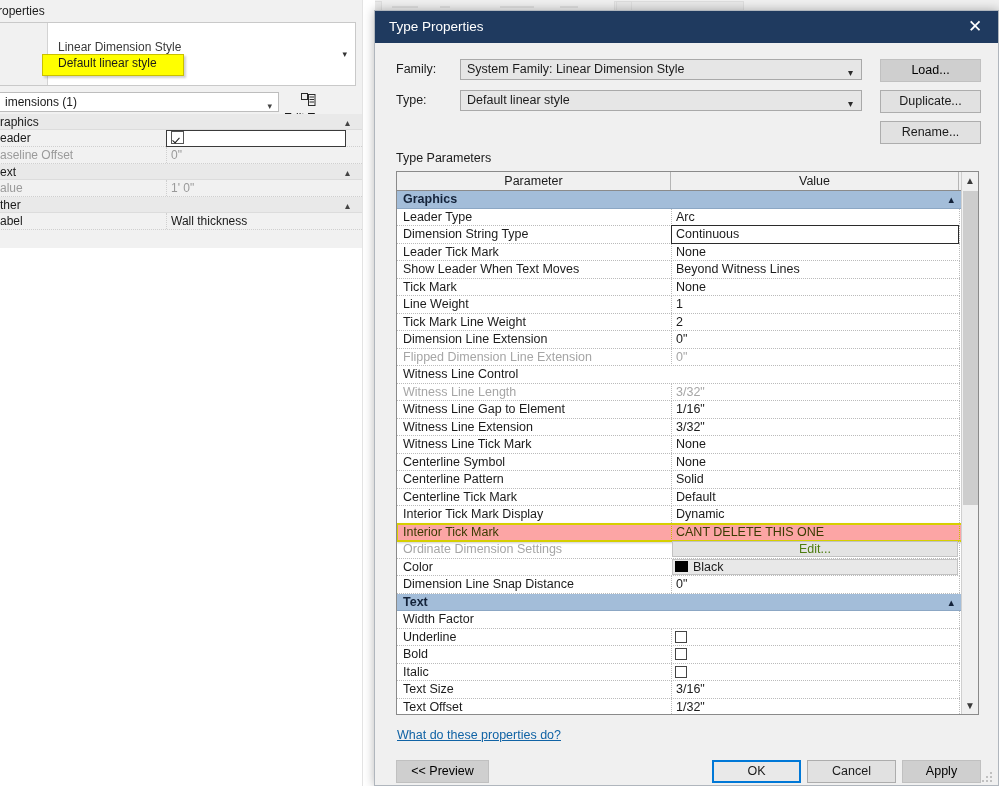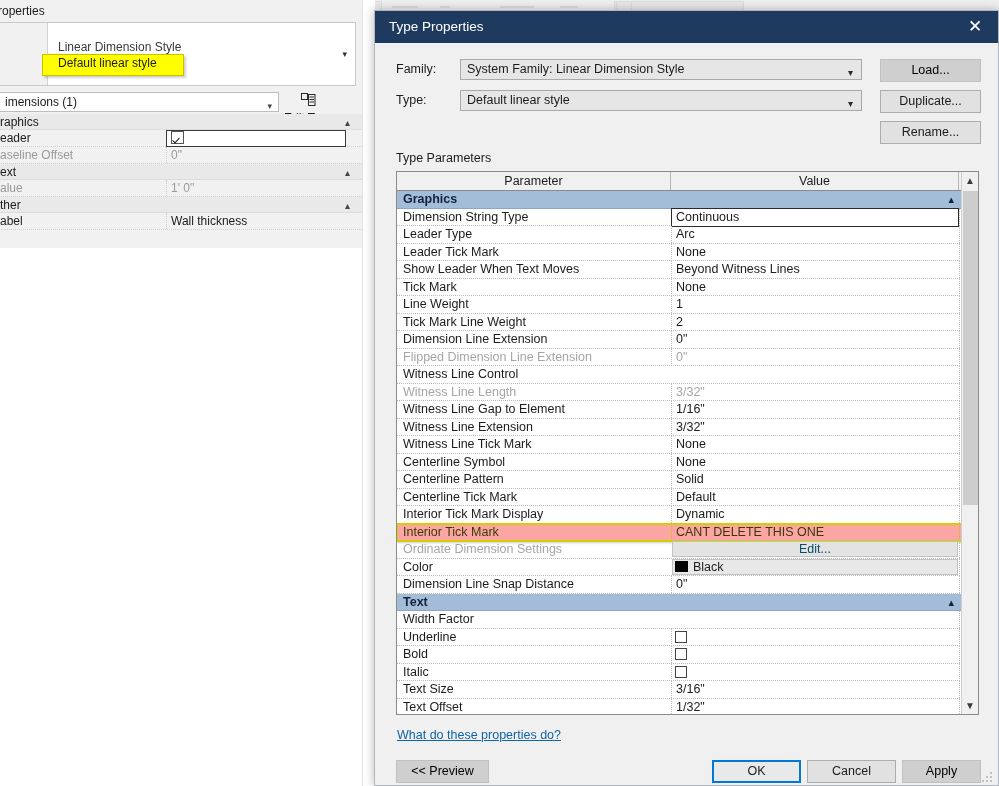--- a/index.html
+++ b/index.html
@@ -216,21 +216,21 @@
     box-shadow: 1px 1px 2px rgba(0,0,0,.2);
   }
   .val-editing {
     position: absolute; left: 274px; top: -1px; width: 288px; height: 19px;
     border: 1px solid #2b2b2b; background: #ffffff; box-sizing: border-box;
     line-height: 17px; font-size: 12.5px; color: #1b1b1b; padding-left: 4px;
   }
   .val-sunken {
     position: absolute; left: 275px; top: 0px; width: 286px; height: 16px;
     background: #e3e3e3; border: 1px solid #c2c2c2; box-sizing: border-box;
-    line-height: 14px; font-size: 12.5px; color: #0c4a6e;
+    line-height: 14px; font-size: 12.5px; color: #4d7c0f;
     text-align: center;
   }
   .val-color {
     position: absolute; left: 275px; top: 0px; width: 286px; height: 16px;
     background: #e8e8e8; border: 1px solid #c2c2c2; box-sizing: border-box;
     line-height: 14px; font-size: 12.5px; color: #1b1b1b; padding-left: 2px;
   }
   .swatch {
     display: inline-block; width: 13px; height: 11px; background: #000;
     vertical-align: -1px; margin-right: 5px;
@@ -392,28 +392,28 @@
         </div>
 
         <div class="pt-rows">
 
           <div class="row group">
             <span class="gname">Graphics</span>
             <span class="gchev">▴</span>
           </div>
 
           <div class="row">
+            <span class="pname">Leader Type</span>
+            <span class="pval">Arc</span>
+            <span class="eqcol"></span>
+          </div>
+
+          <div class="row">
             <span class="pname">Dimension String Type</span>
             <span class="val-editing">Continuous</span>
-            <span class="eqcol"></span>
-          </div>
-
-          <div class="row">
-            <span class="pname">Leader Type</span>
-            <span class="pval">Arc</span>
             <span class="eqcol"></span>
           </div>
 
           <div class="row">
             <span class="pname">Leader Tick Mark</span>
             <span class="pval">None</span>
             <span class="eqcol"></span>
           </div>
 
           <div class="row">

